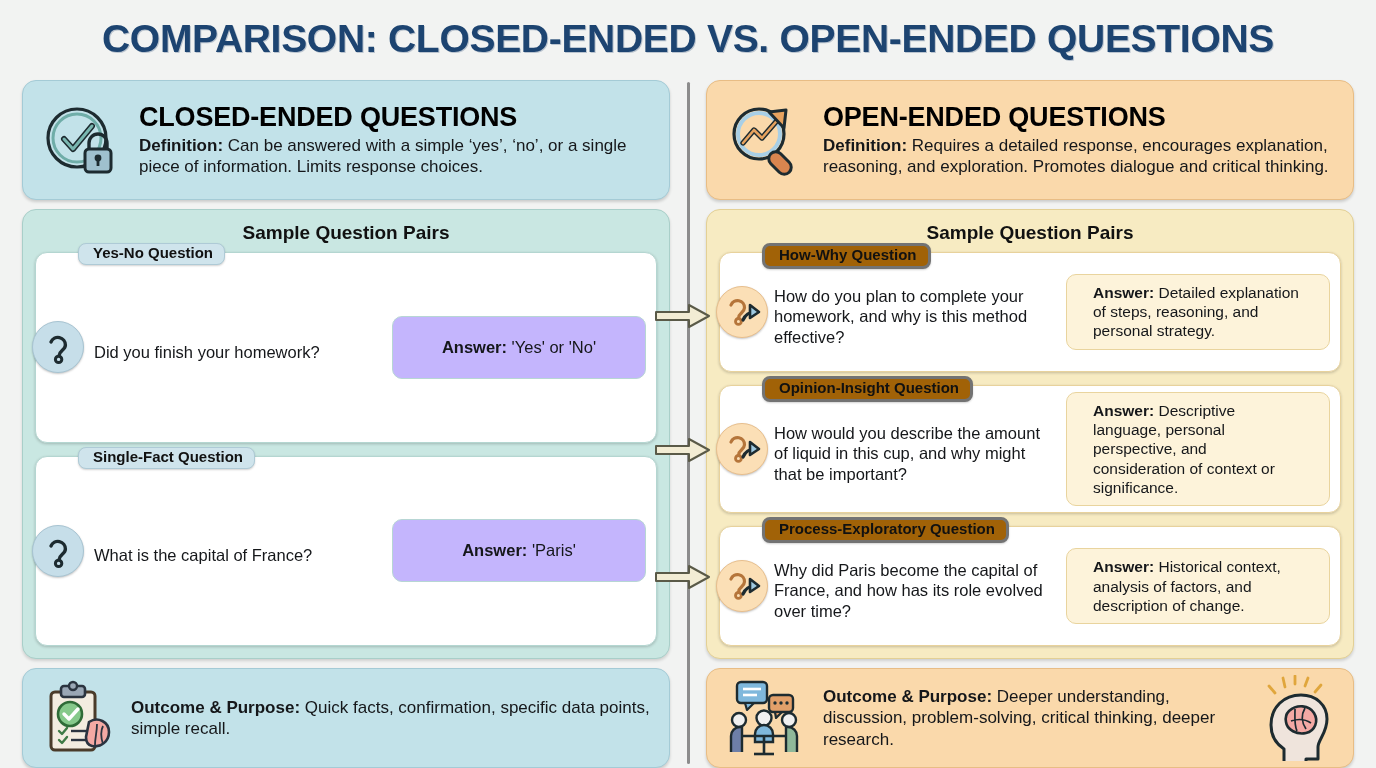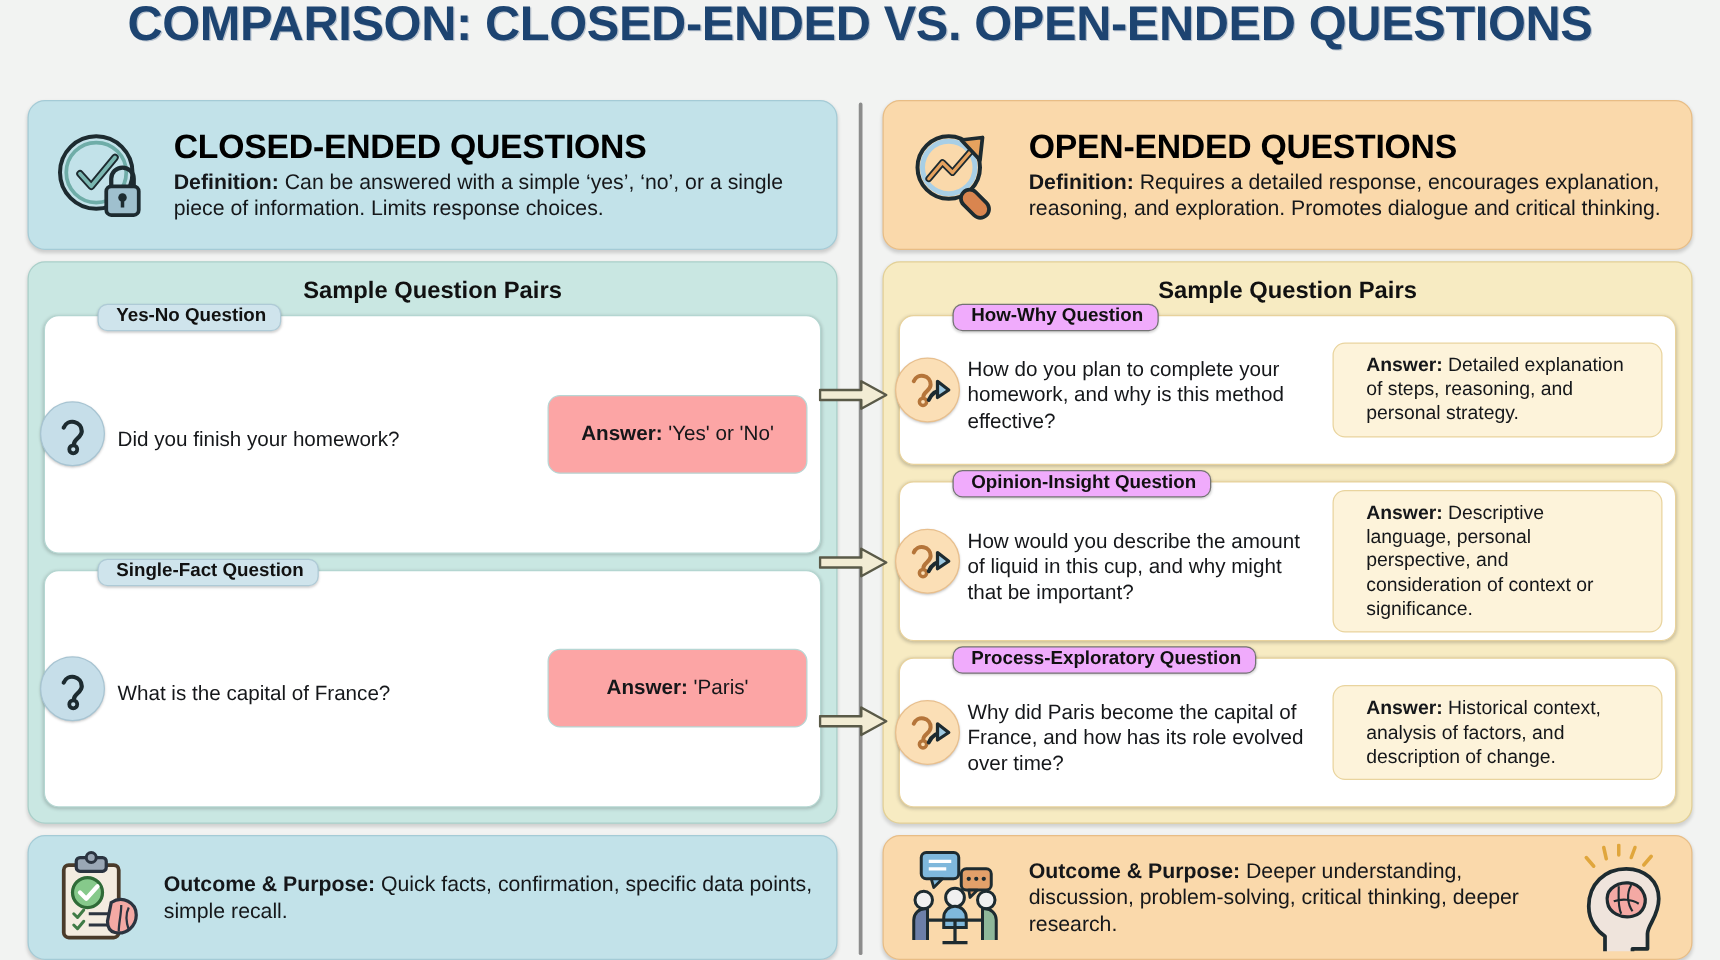--- a/index.html
+++ b/index.html
@@ -14,20 +14,21 @@
   }
 
   
   .page-title {
     text-align: center;
     color: #1d4471;
     font-size: 39px;
     font-weight: bold;
     letter-spacing: -0.3px;
     line-height: 1;
+    padding-top: 19px;
     text-shadow: 1px 1px 0 rgba(120,140,165,0.45);
   }
 
   
   .columns {
     position: absolute;
     top: 80px;
     left: 0;
     width: 1376px;
     height: 688px;
@@ -146,21 +147,21 @@
     padding: 0 11px 3px 14px;
     border-radius: 8px;
     font-size: 15px;
     font-weight: bold;
     color: #111;
     white-space: nowrap;
     z-index: 2;
     box-shadow: 0 1px 2px rgba(0,0,0,0.18);
   }
   .qtype-label.left  { background: #cfe4ec; border: 1px solid #aecad6; }
-  .qtype-label.right { background: #f0abfc; border: 1px solid #737373; }
+  .qtype-label.right { background: #a16207; border: 3px solid #737373; }
 
   .q-body {
     display: flex;
     align-items: center;
     width: 100%;
     gap: 18px;
   }
   .q-text {
     flex: 1;
     font-size: 16.5px;
@@ -172,23 +173,23 @@
 
   .answer-box {
     border-radius: 10px;
     padding: 8px 26px;
     font-size: 15.5px;
     line-height: 1.25;
     color: #15171a;
   }
   .answer-box b { font-weight: bold; }
   .answer-box.left {
-    background: #fca5a5;
+    background: #c4b5fd;
     border: 1px solid #b7d6d4;
-    width: 208px;
+    width: 254px;
     text-align: center;
     padding: 20px 8px;
     font-size: 16.5px;
   }
   .answer-box.right {
     background: #fdf3da;
     border: 1px solid #e9d49e;
     width: 264px;
     text-align: left;
   }

